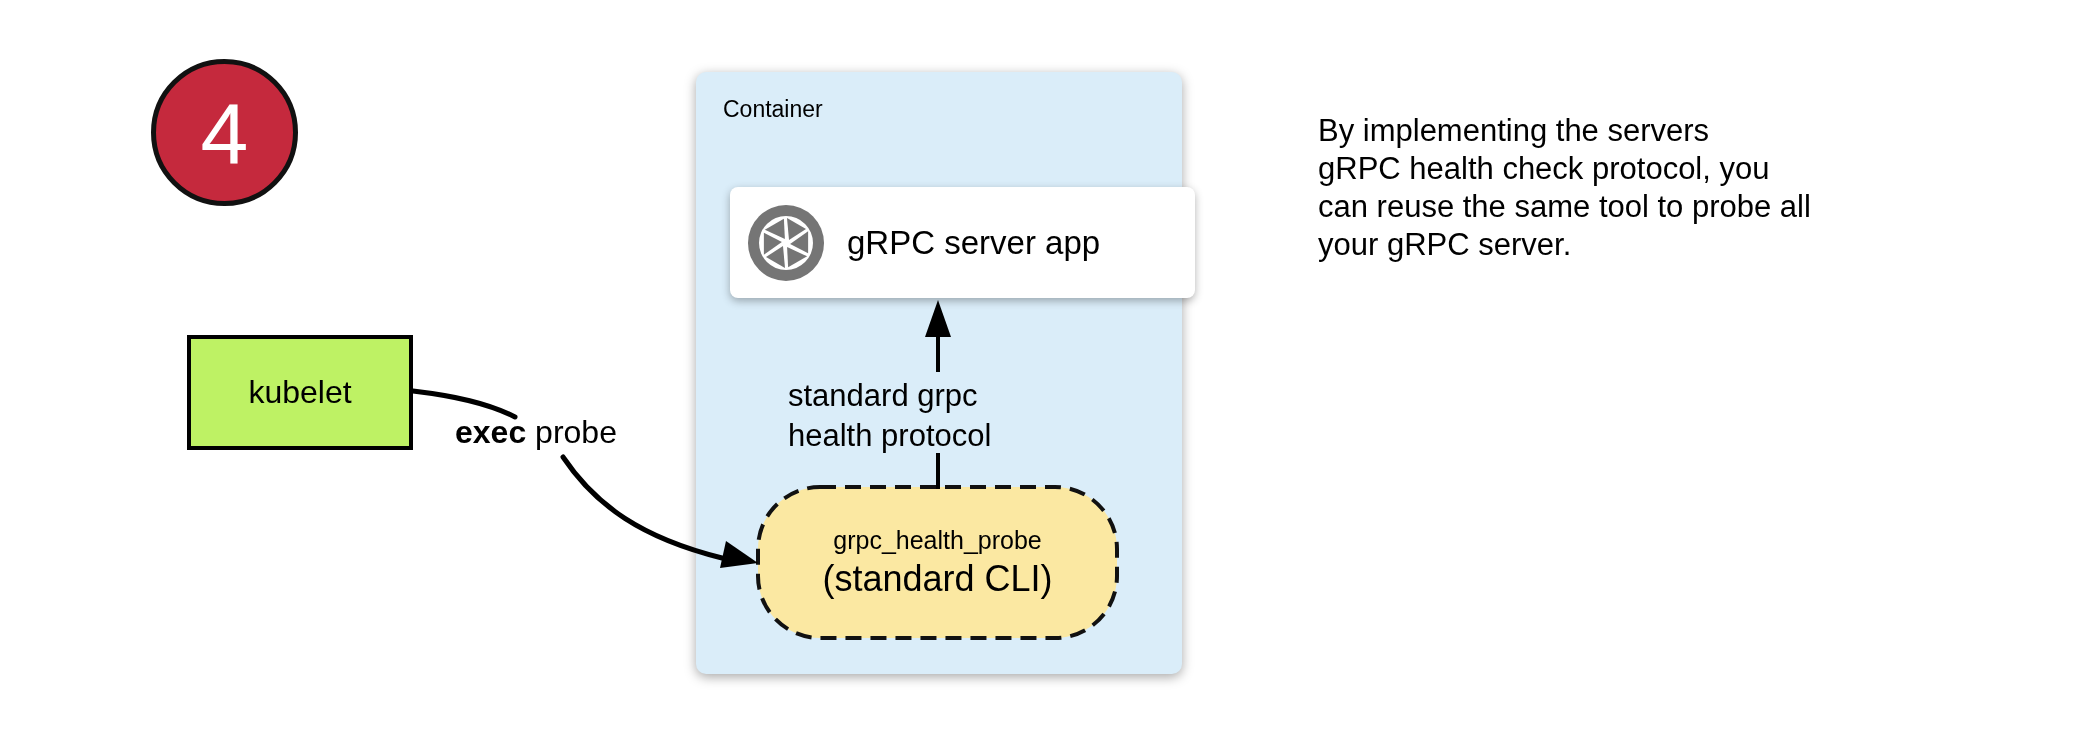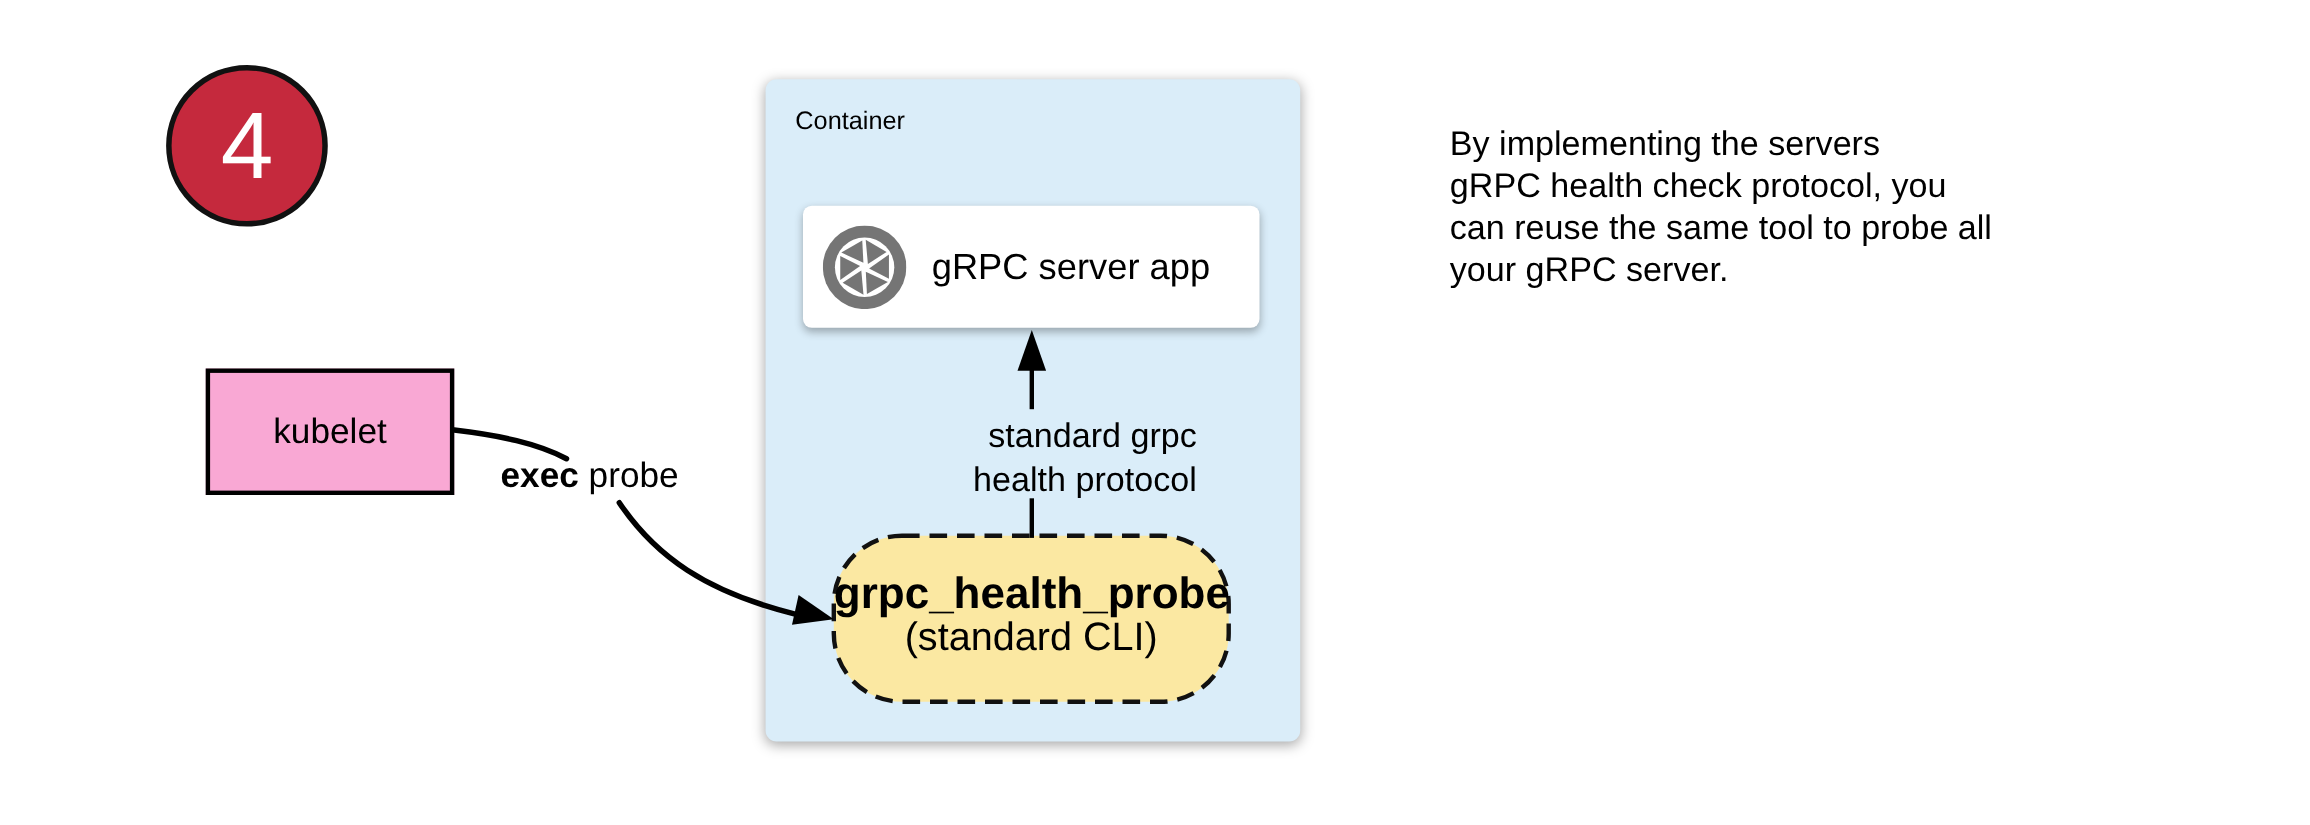--- a/index.html
+++ b/index.html
@@ -10,54 +10,54 @@
   
   .badge{
     position:absolute;left:151px;top:59px;width:137px;height:137px;
     border:5px solid #111;border-radius:50%;background:#C5293D;
     display:flex;align-items:center;justify-content:center;
   }
   .badge .num{color:#fff;font-size:86px;line-height:1;font-weight:400;}
   
   .kubelet{
     position:absolute;left:187px;top:335px;width:226px;height:115px;box-sizing:border-box;
-    border:4px solid #000;background:#f9a8d4;
+    border:4px solid #000;background:#bef264;
     display:flex;align-items:center;justify-content:center;font-size:32px;
   }
   
   .probe-label{position:absolute;left:455px;top:414px;font-size:32px;white-space:nowrap;text-align:right;}
   .probe-label .b{font-weight:bold;}
   .ws-pre{white-space:pre;}
   
   .panel{
     position:absolute;left:696px;top:72px;width:486px;height:602px;
     background:#DAEDF9;border-radius:10px;
     box-shadow:0 3px 12px rgba(0,0,0,0.35);
   }
   .panel-title{position:absolute;left:27px;top:24px;font-size:23px;}
   
   .server-box{
-    position:absolute;left:730px;top:187px;width:415px;height:111px;
+    position:absolute;left:730px;top:187px;width:465px;height:111px;
     background:#fff;border-radius:8px;box-shadow:0 3px 8px rgba(0,0,0,0.3);
     display:flex;align-items:center;z-index:3;
   }
   .server-box .icon-wrap{margin-left:18px;width:76px;height:76px;flex:0 0 auto;}
   .server-box .label{margin-left:23px;font-size:33px;}
   
   .overlay{position:absolute;left:0;top:0;z-index:4;pointer-events:none;}
   
   .protocol-label{
-    position:absolute;left:788px;top:376px;width:300px;text-align:right;
+    position:absolute;left:788px;top:376px;width:300px;text-align:left;
     font-size:31px;line-height:40px;z-index:5;
   }
   
   .pill-text{
     position:absolute;left:758px;top:520px;width:359px;text-align:center;z-index:5;
   }
-  .pill-text .l1{font-size:40px;font-weight:bold;line-height:40px;}
+  .pill-text .l1{font-size:25px;font-weight:normal;line-height:40px;}
   .pill-text .l2{font-size:36px;line-height:38px;}
   
   .caption{position:absolute;left:1318px;top:112px;width:600px;font-size:31px;line-height:38px;}
 </style>
 </head>
 <body>
 
 <div id="stage">
 
   <div class="badge">

